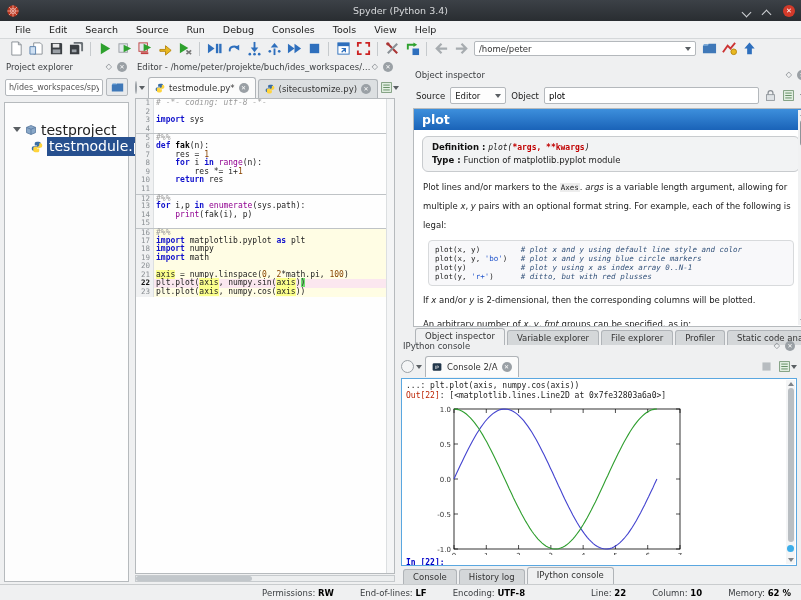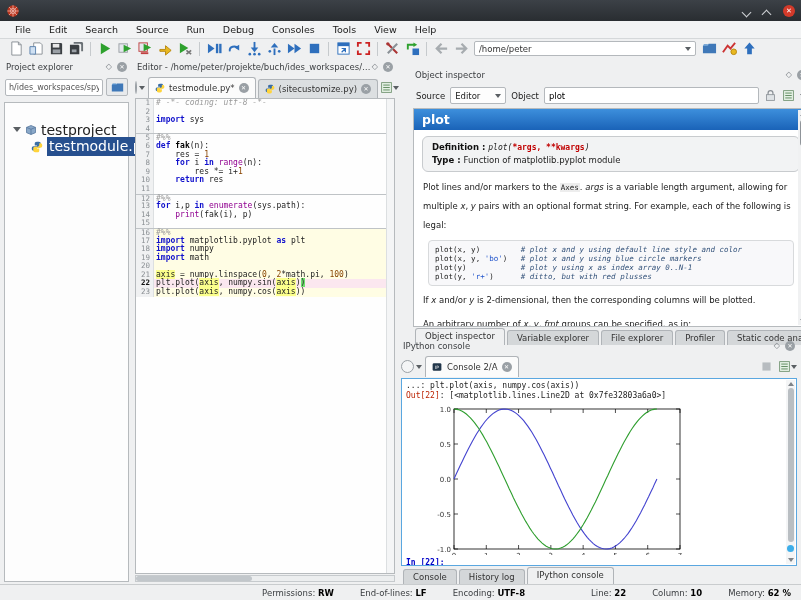--- a/index.html
+++ b/index.html
@@ -127,20 +127,21 @@
 </style>
 </head>
 <body>
 
 <div class="titlebar">
   <span class="logo"><svg viewBox="0 0 16 16">
         <circle cx="8" cy="8" r="6.5" fill="#b9361f"></circle>
         <path d="M8 1.5v13M1.5 8h13M3.4 3.4l9.2 9.2M12.6 3.4L3.4 12.6" stroke="#e8a79a" stroke-width="1"></path>
         <circle cx="8" cy="8" r="3" fill="none" stroke="#e8a79a"></circle>
       </svg></span>
+  <span class="wtitle">Spyder (Python 3.4)</span>
   <span class="wbtns">
     <span class="wchev"></span>
     <span class="wchev up"></span>
     <span class="wclose">✕</span>
   </span>
 </div>
 
 <div class="menubar" id="menubar">
     <span class="menu-item">File</span>
     <span class="menu-item">Edit</span>

